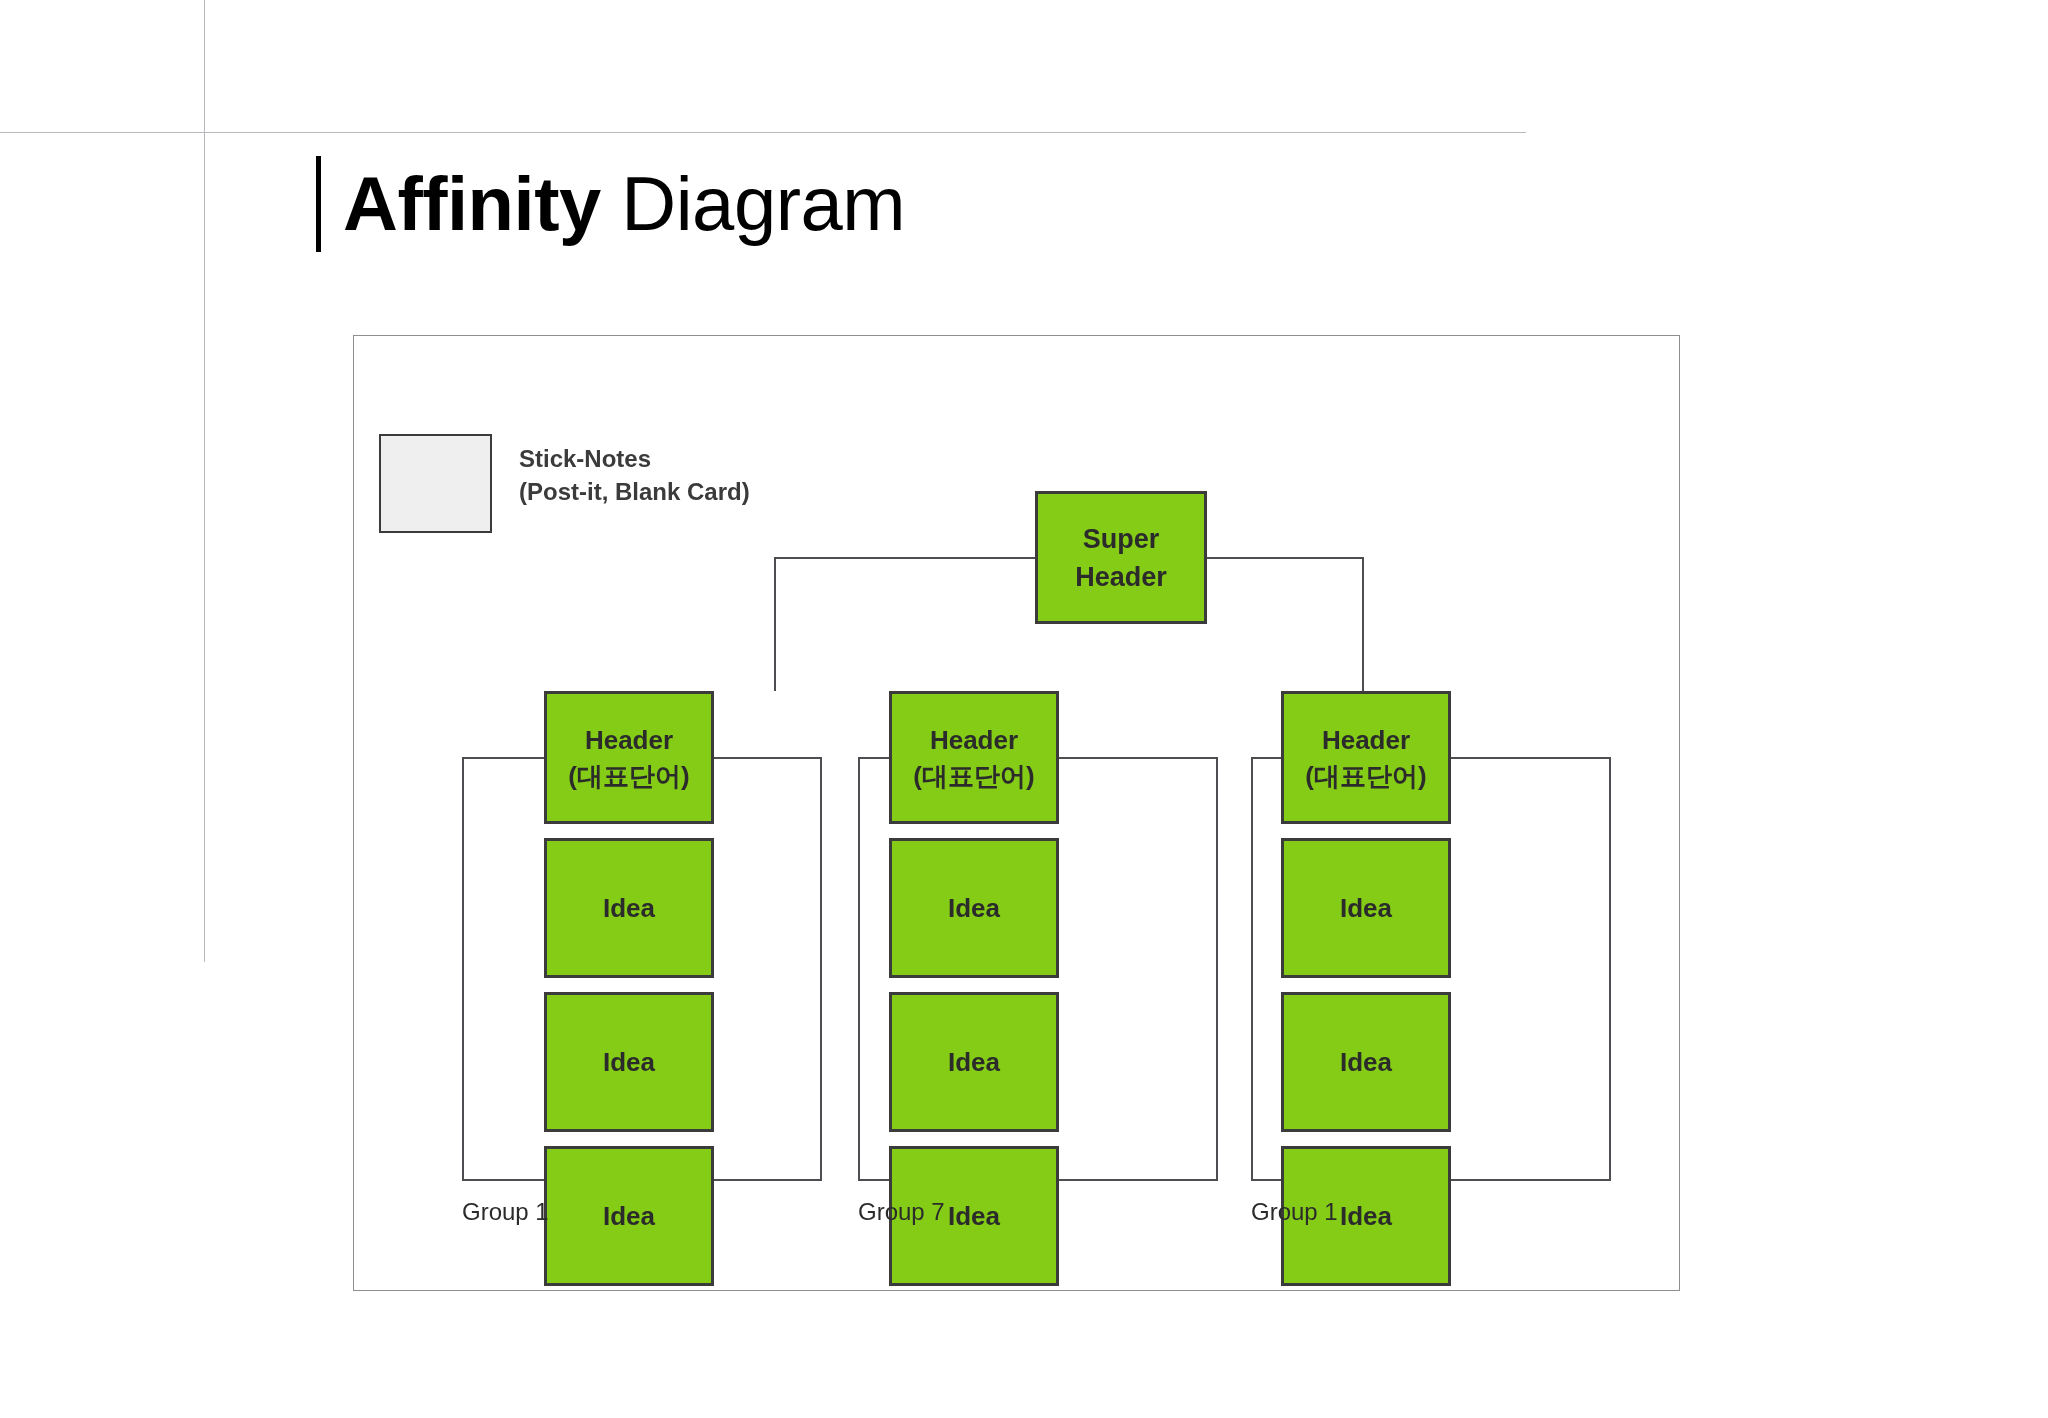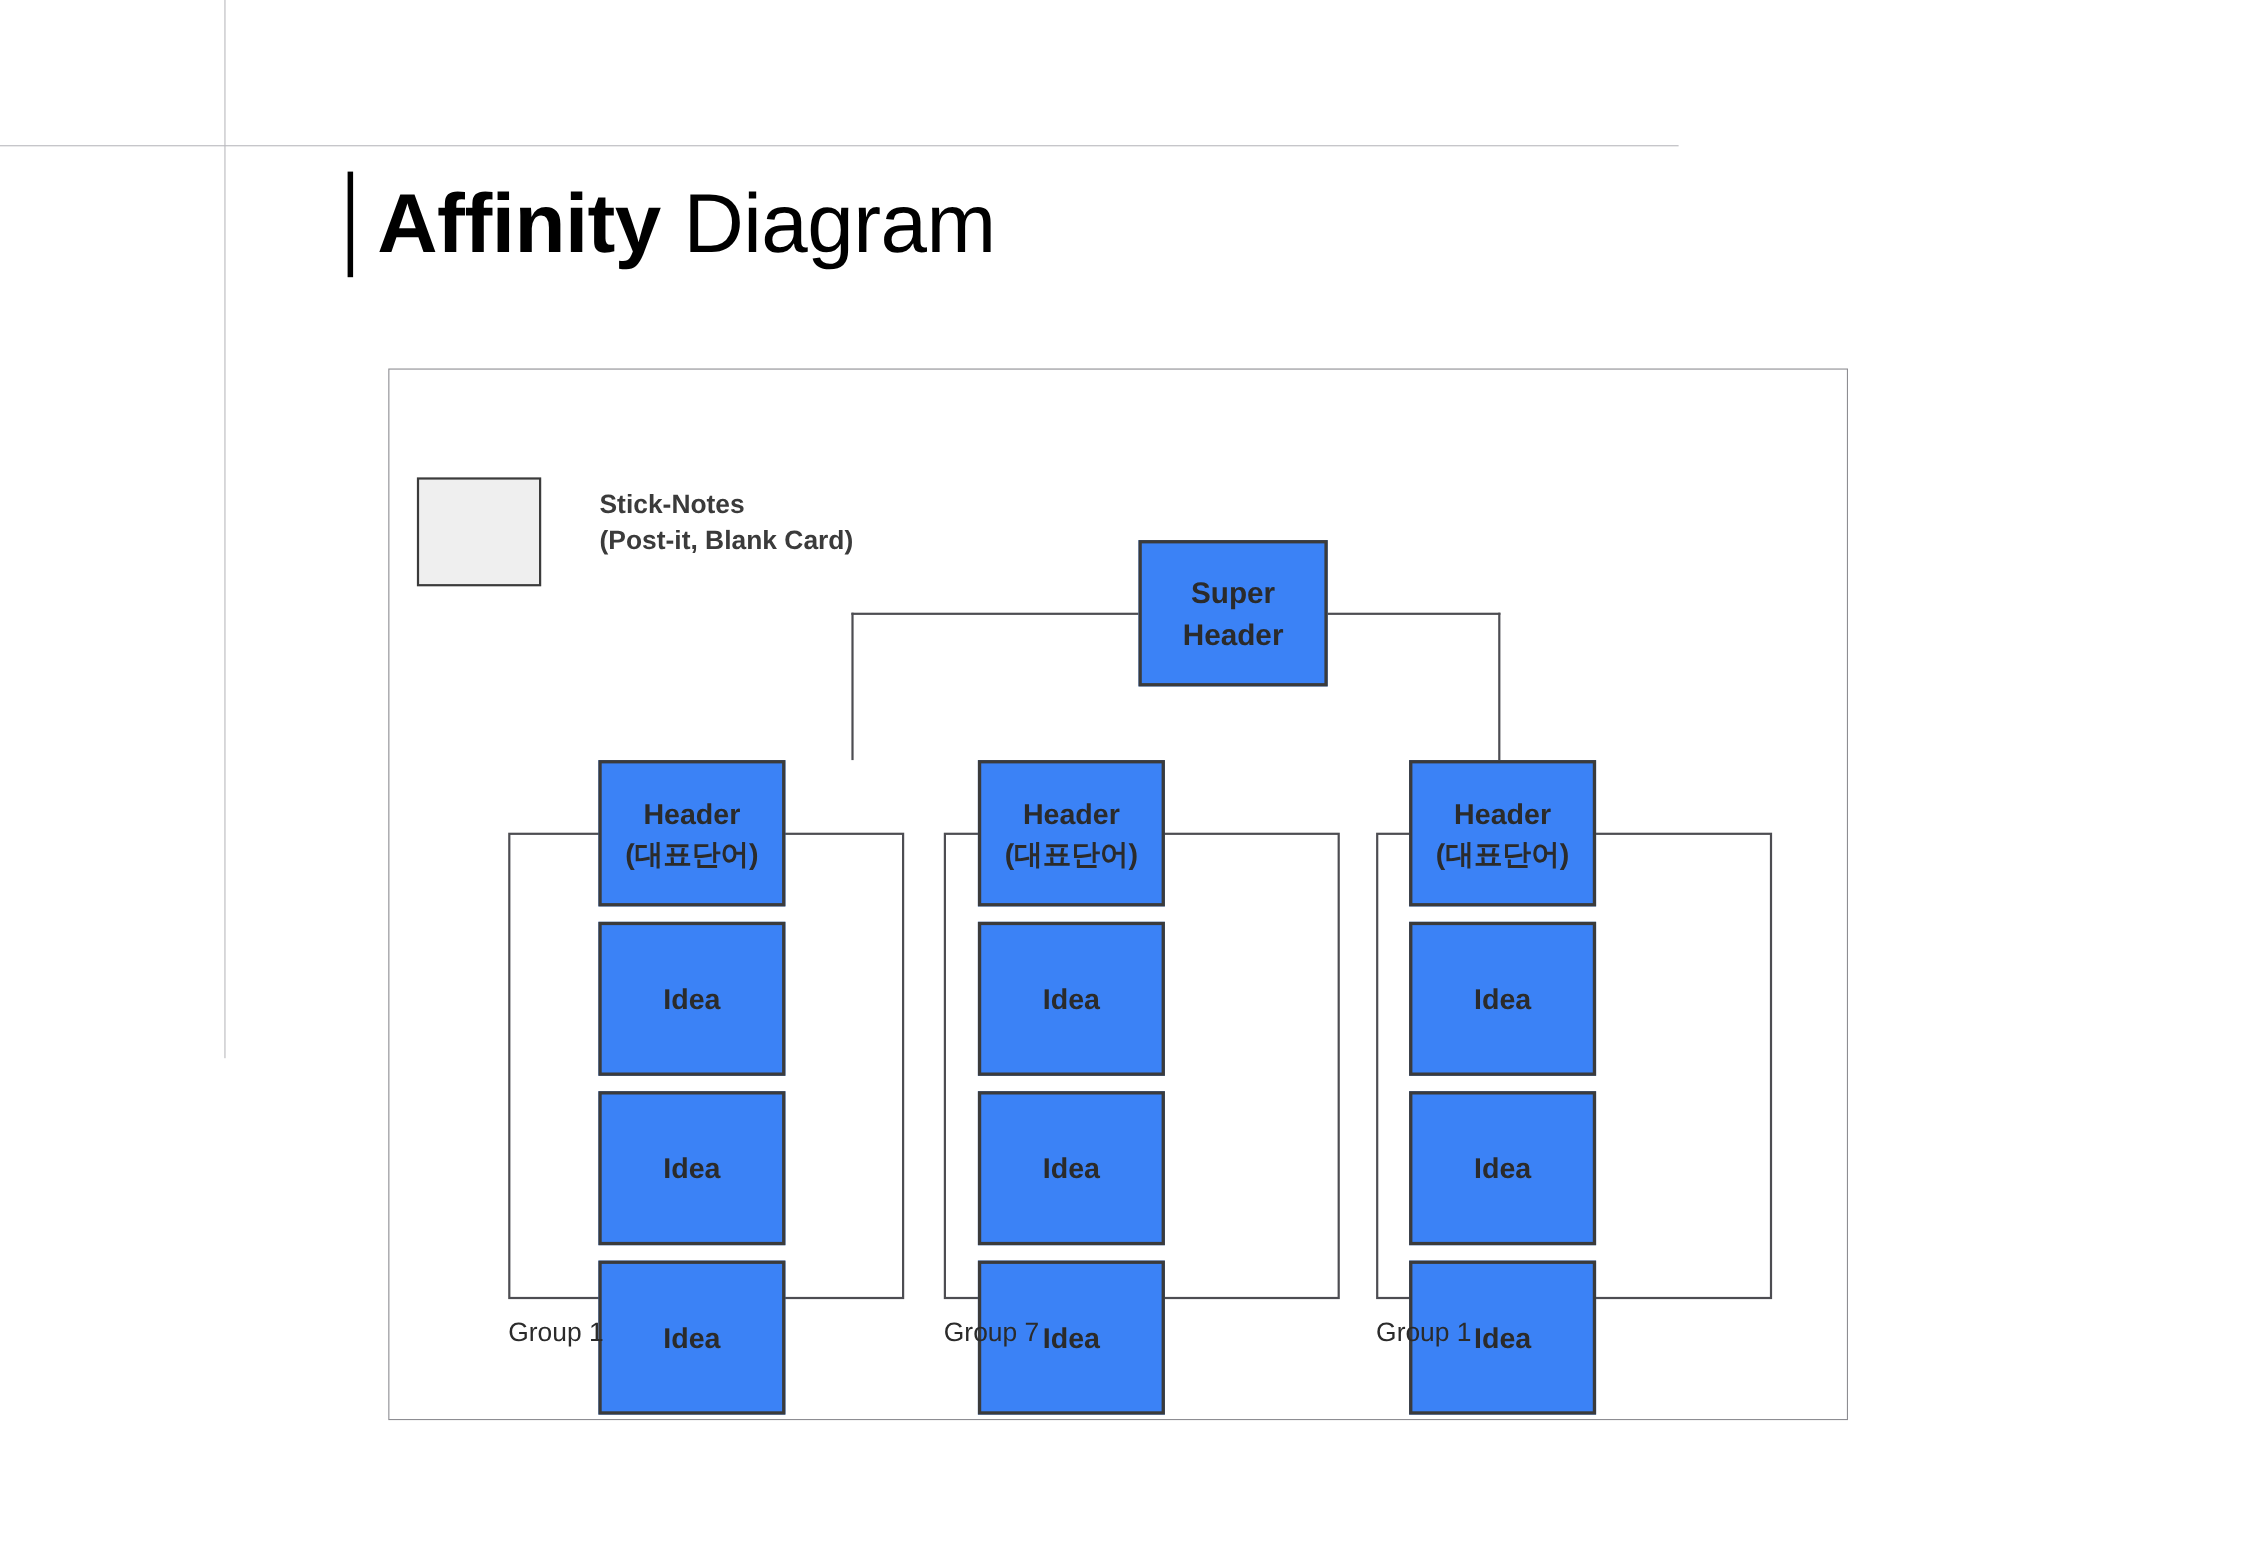--- a/index.html
+++ b/index.html
@@ -97,35 +97,34 @@
   }
   .legend-text {
     position: absolute;
     left: 165px;
     top: 106px;
     font-size: 24px;
     font-weight: bold;
     color: #3b3b3b;
     line-height: 33px;
     white-space: nowrap;
-    margin-left: 26px;
   }
 
   
   .conn {
     position: absolute;
     background: #4d4d52;
   }
   .conn-h { height: 2px; }
   .conn-v { width: 2px; }
 
   
   .note-box {
     position: absolute;
-    background: #3b82f6;
+    background: #84cc16;
     border: 3px solid #3b3b3b;
     box-sizing: border-box;
     display: flex;
     align-items: center;
     justify-content: center;
     text-align: center;
     color: #2b2b2b;
     font-weight: bold;
   }
   .super-header-box {

